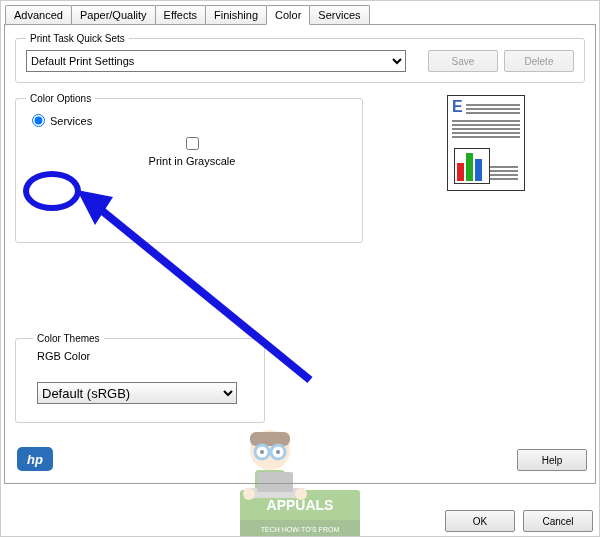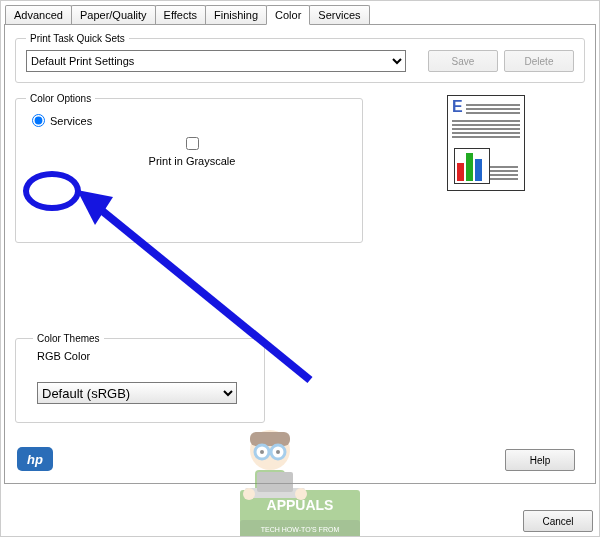--- a/index.html
+++ b/index.html
@@ -112,21 +112,21 @@
   .preview .bar3{width:7px;background:#26c;height:22px;}
   .preview .rlines{position:absolute; bottom:8px; right:6px; width:28px;}
   .preview .rlines div{height:2px;background:#888;margin:2px 0;}
   .hp-logo {
     position:absolute; left:12px; bottom:12px;
     width:36px;height:24px;border-radius:5px;
     background:#2a6db8;color:#fff;font-weight:bold;
     font-style:italic;font-size:13px;display:flex;
     align-items:center;justify-content:center;
   }
-  .help-btn { position:absolute; right:20px; bottom:12px; }
+  .help-btn { position:absolute; right:8px; bottom:12px; }
   .bottom-bar {
     position:absolute; bottom:4px; right:6px;
     display:flex; gap:8px;
   }
   
   .ann-ellipse {
     position:absolute; left:18px; top:146px;
     width:58px; height:40px;
     border:6px solid #1515e0;
     border-radius:50%;
@@ -253,14 +253,15 @@
     <rect x="30" y="78" width="60" height="10" fill="#bfbfbf" rx="2"></rect>
     <rect x="42" y="62" width="36" height="20" fill="#999" rx="2"></rect>
 
     <circle cx="34" cy="84" r="6" fill="#f7d9b8"></circle>
     <circle cx="86" cy="84" r="6" fill="#f7d9b8"></circle>
   </svg>
 
 </div>
 
 <div class="bottom-bar">
+  <button class="std">OK</button>
   <button class="std">Cancel</button>
 </div>
 
 </body></html>

